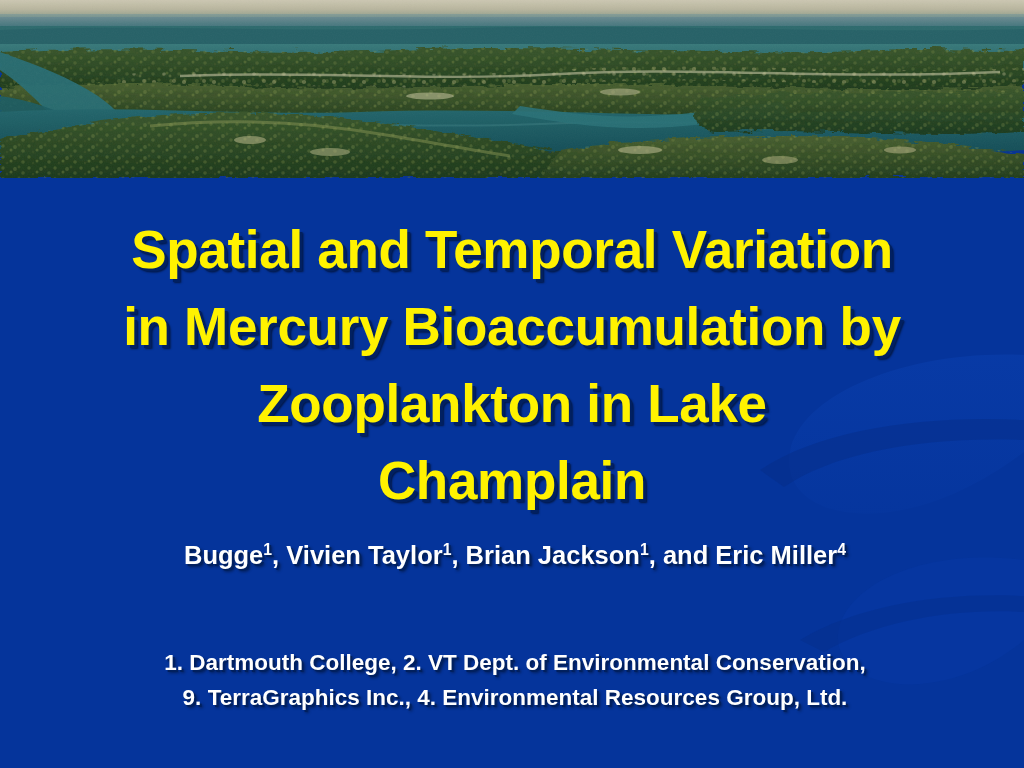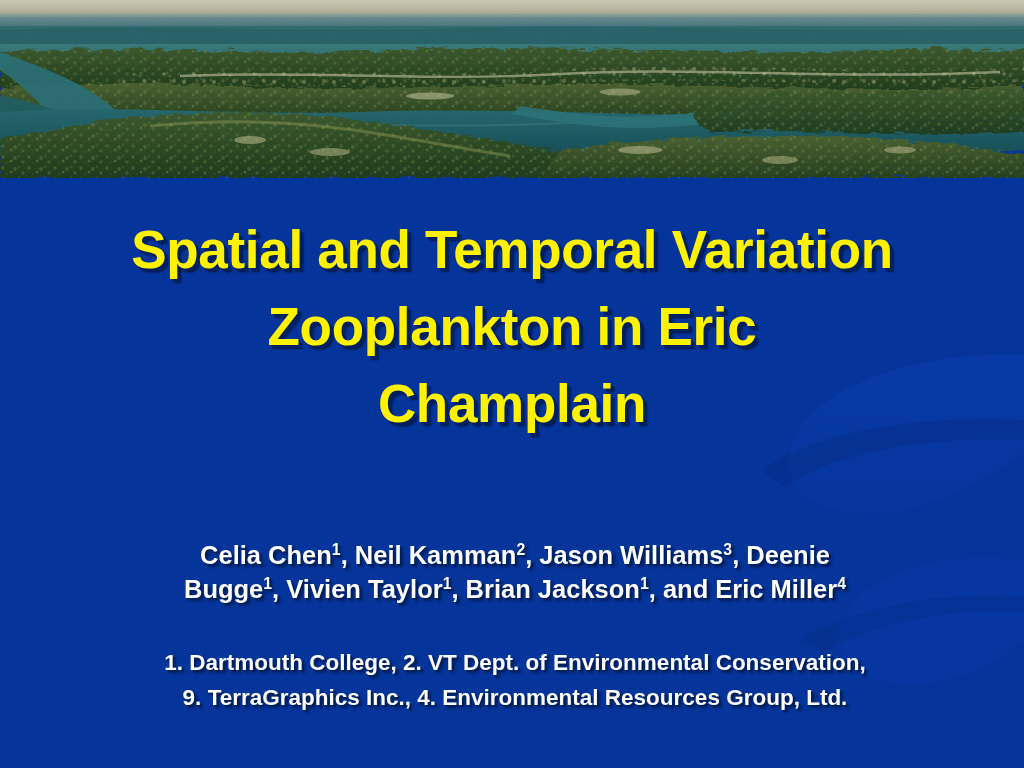--- a/index.html
+++ b/index.html
@@ -249,26 +249,26 @@
 
       <rect x="0" y="0" width="1024" height="178" filter="url(#grain)" fill="#ffffff" opacity="0.16"></rect>
       <rect x="0" y="0" width="1024" height="178" fill="#0a2a1a" opacity="0.06"></rect>
     </svg>
   </div>
 
   <div class="content">
 
     <div class="title-block">
       <div class="title-line">Spatial and Temporal Variation</div>
-      <div class="title-line">Zooplankton in Eric</div>
+      <div class="title-line">in Mercury Bioaccumulation by</div>
+      <div class="title-line">Zooplankton in Lake</div>
       <div class="title-line">Champlain</div>
     </div>
 
     <div class="authors-block">
-      <div class="author-line">Celia Chen<sup>1</sup>, Neil Kamman<sup>2</sup>, Jason Williams<sup>3</sup>, Deenie</div>
       <div class="author-line">Bugge<sup>1</sup>, Vivien Taylor<sup>1</sup>, Brian Jackson<sup>1</sup>, and Eric Miller<sup>4</sup></div>
     </div>
 
     <div class="affil-block">
       <div class="affil-line">1. Dartmouth College, 2. VT Dept. of Environmental Conservation,</div>
       <div class="affil-line">9. TerraGraphics Inc., 4. Environmental Resources Group, Ltd.</div>
     </div>
 
   </div>
 </div>

